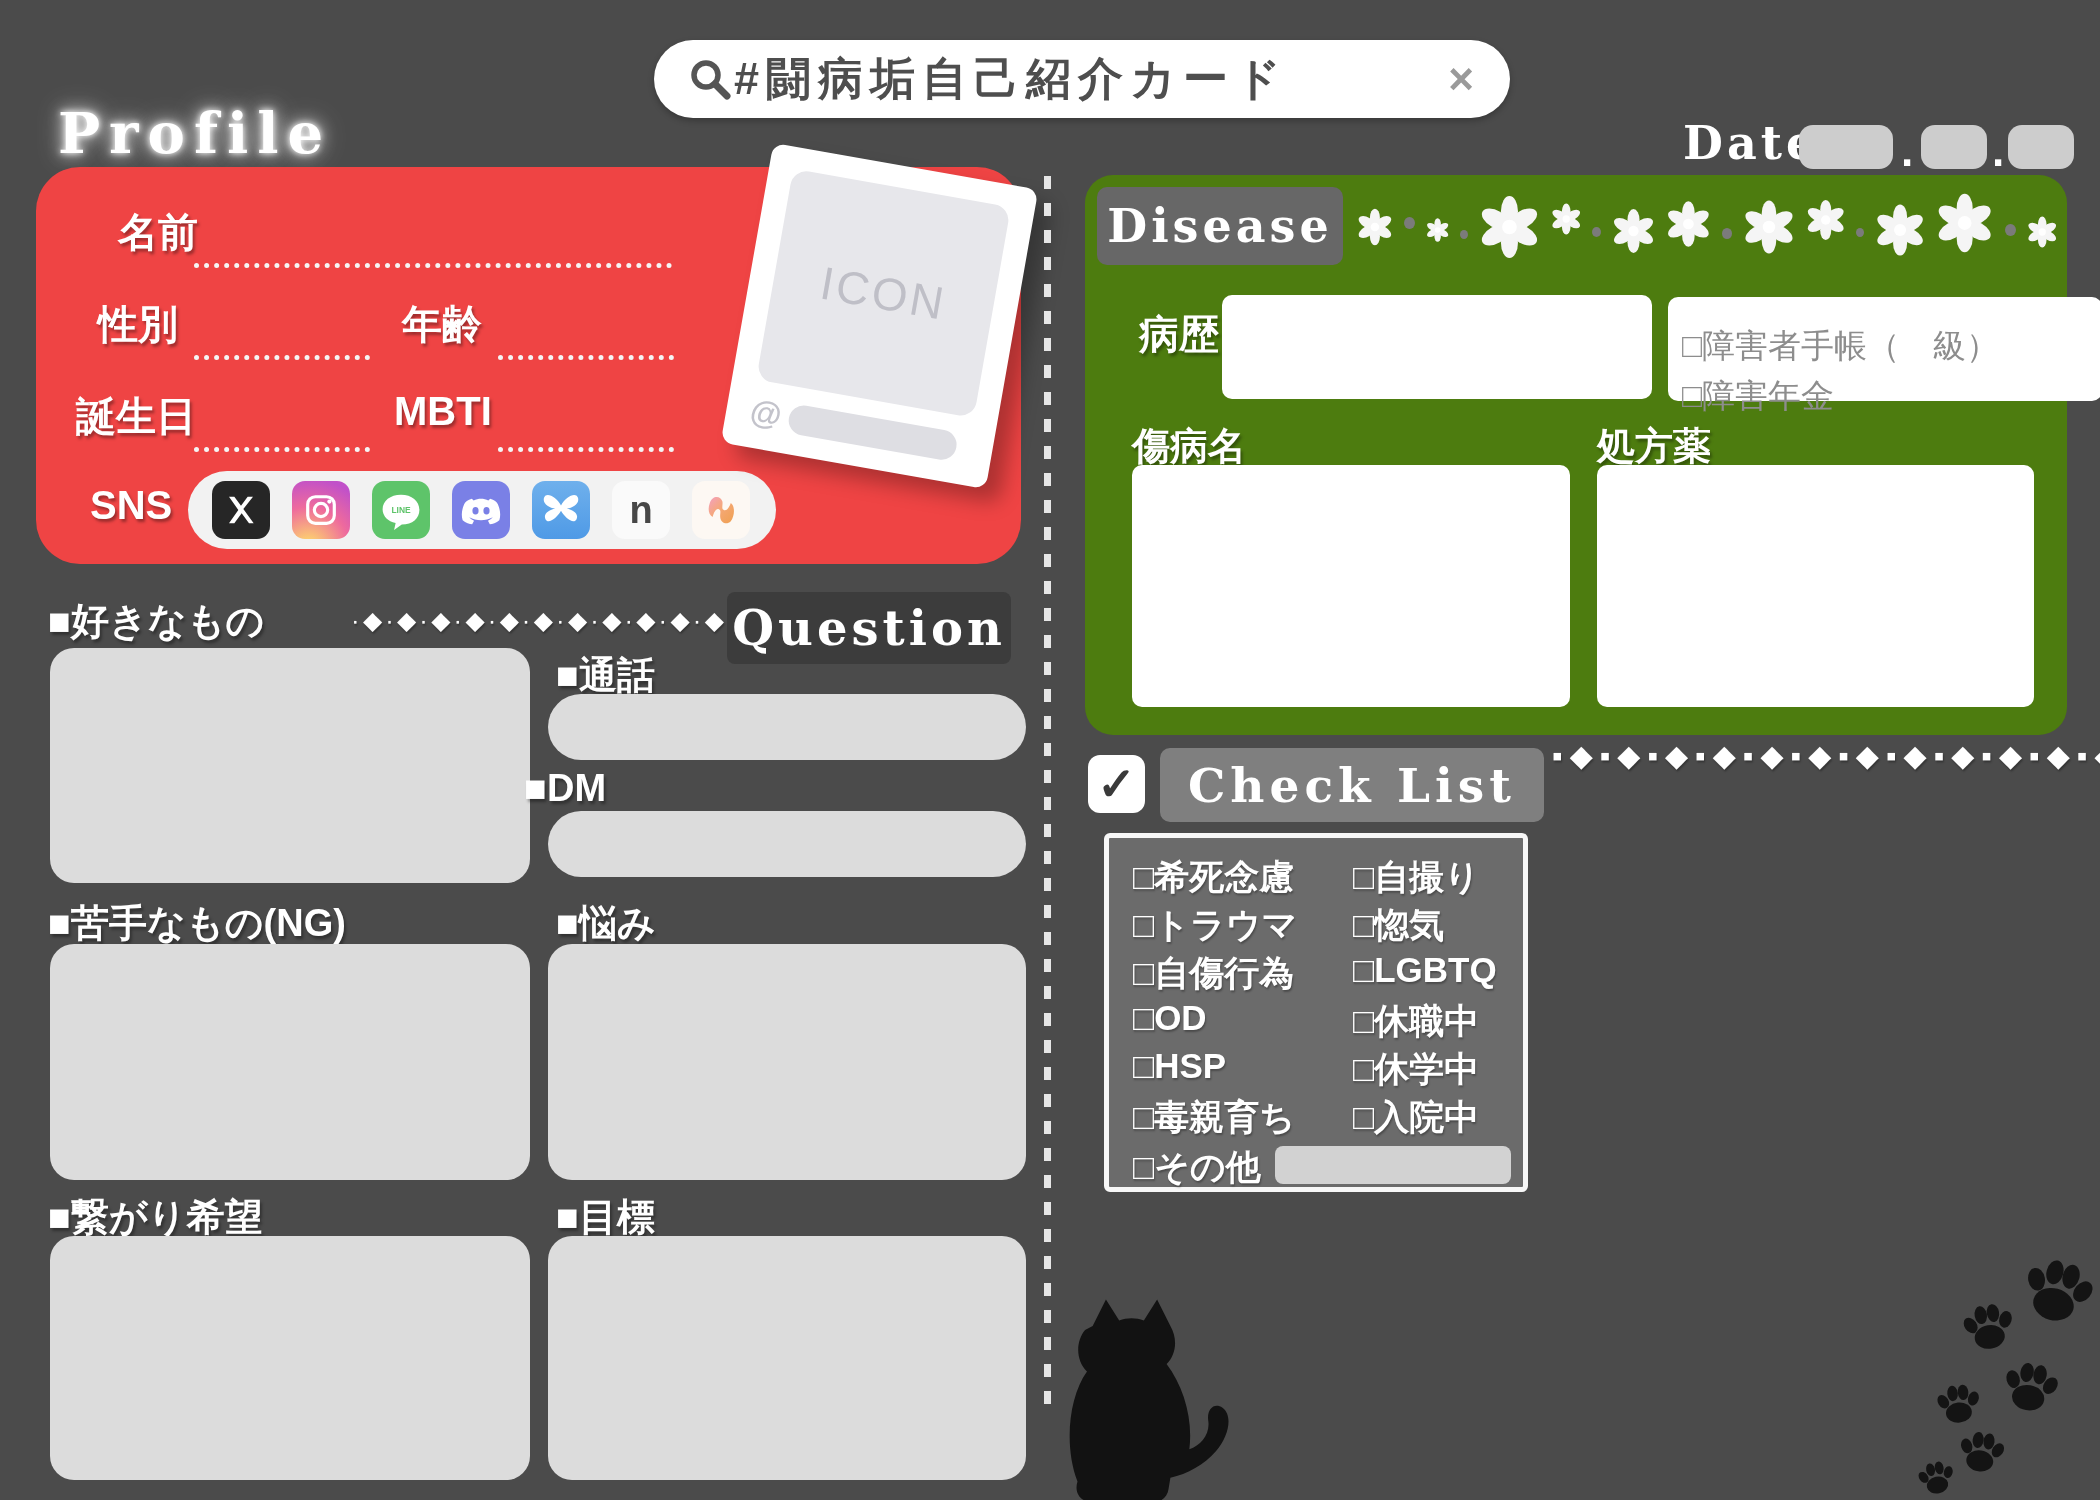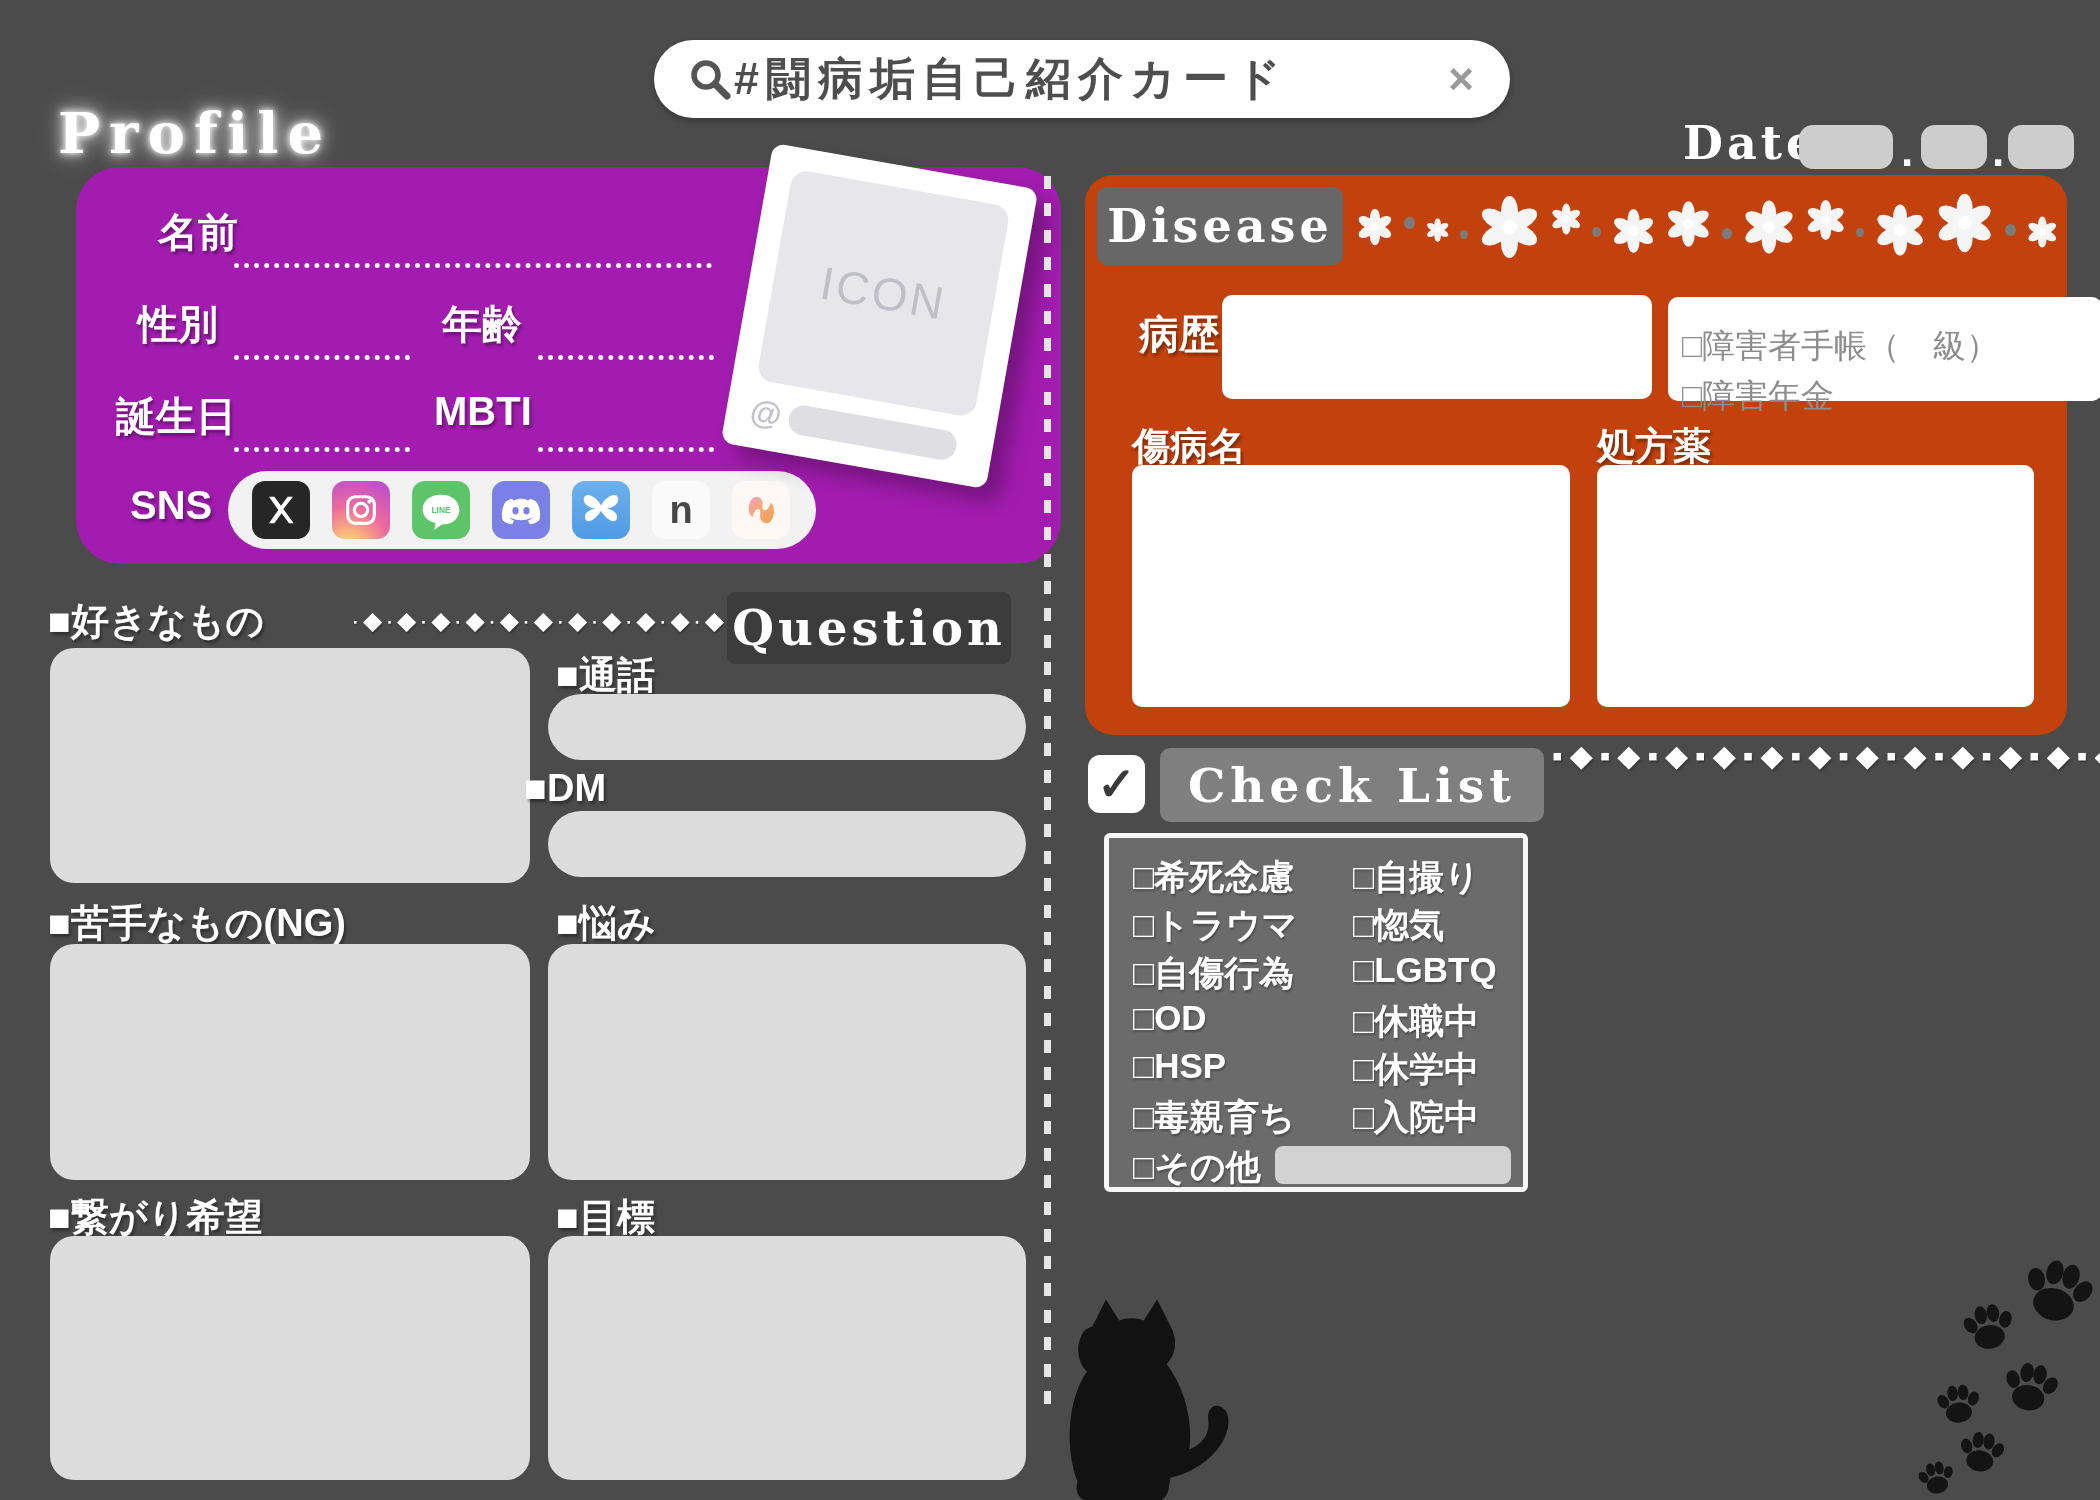--- a/index.html
+++ b/index.html
@@ -15,34 +15,34 @@
   .dotgray{background:#7b7b7b;border-radius:50%;}
   svg{display:block;}
   
   .searchbar{left:654px;top:40px;width:856px;height:78px;background:#fff;border-radius:40px;
              display:flex;align-items:center;box-shadow:0 3px 6px rgba(0,0,0,.25);}
   .search-text{flex:1;text-align:left;font-size:45px;font-weight:bold;color:#4e4e4e;letter-spacing:7px;}
   .search-close{font-size:44px;color:#9a9a9a;padding-right:36px;font-weight:bold;}
   
   .profile-title{left:58px;top:100px;font-size:56px;color:#fff;letter-spacing:9px;
       text-shadow:0 0 6px #fff,0 0 16px rgba(255,255,255,.85),0 0 28px rgba(255,255,255,.5);}
-  .profile-panel{left:36px;top:167px;width:985px;height:397px;background:#a21caf;border-radius:44px;margin-left:40px;}
+  .profile-panel{left:36px;top:167px;width:985px;height:397px;background:#ef4444;border-radius:44px;}
   .flabel{font-size:40px;}
   .sns-pill{left:152px;top:304px;width:588px;height:78px;background:#f2f2f2;border-radius:39px;
             display:flex;align-items:center;gap:22px;padding-left:24px;box-sizing:border-box;}
   .sns-icon{width:58px;height:58px;border-radius:13px;display:flex;align-items:center;justify-content:center;}
   
   .icon-card{left:745px;top:164px;width:269px;height:304px;background:#fff;border-radius:12px;
              transform:rotate(10deg);box-shadow:16px 12px 20px rgba(0,0,0,.28);}
   .icon-area{left:24px;top:22px;width:221px;height:214px;background:#e7e7eb;border-radius:16px;
              display:flex;align-items:center;justify-content:center;font-size:46px;color:#bfbfc7;letter-spacing:3px;}
   
   .date-box{background:#cdcdcd;border-radius:14px;height:44px;top:125px;}
   
-  .disease-panel{left:1085px;top:175px;width:982px;height:560px;background:#c2410c;border-radius:28px;}
+  .disease-panel{left:1085px;top:175px;width:982px;height:560px;background:#4d7c0f;border-radius:28px;}
   .disease-tag{left:12px;top:12px;width:246px;height:78px;background:#676767;border-radius:10px;
                display:flex;align-items:center;justify-content:center;color:#fff;font-size:46px;letter-spacing:4px;}
   .gray-note{color:#8d8d8d;font-size:33px;line-height:1.5;}
   
   .chk-header{left:1160px;top:748px;width:384px;height:74px;background:#7f7f7f;border-radius:10px;
               display:flex;align-items:center;justify-content:center;color:#fff;font-size:47px;letter-spacing:5px;}
   .chk-box{left:1104px;top:833px;width:424px;height:359px;background:#6b6b6b;border:5px solid #f7f7f7;border-radius:6px;box-sizing:border-box;}
   .chk-item{font-size:35px;color:#fff;font-weight:bold;text-shadow:1px 2px 2px rgba(0,0,0,.3);white-space:nowrap;}
   
   .welfare{left:1550px;top:775px;width:515px;height:418px;background:#a2a2a2;

